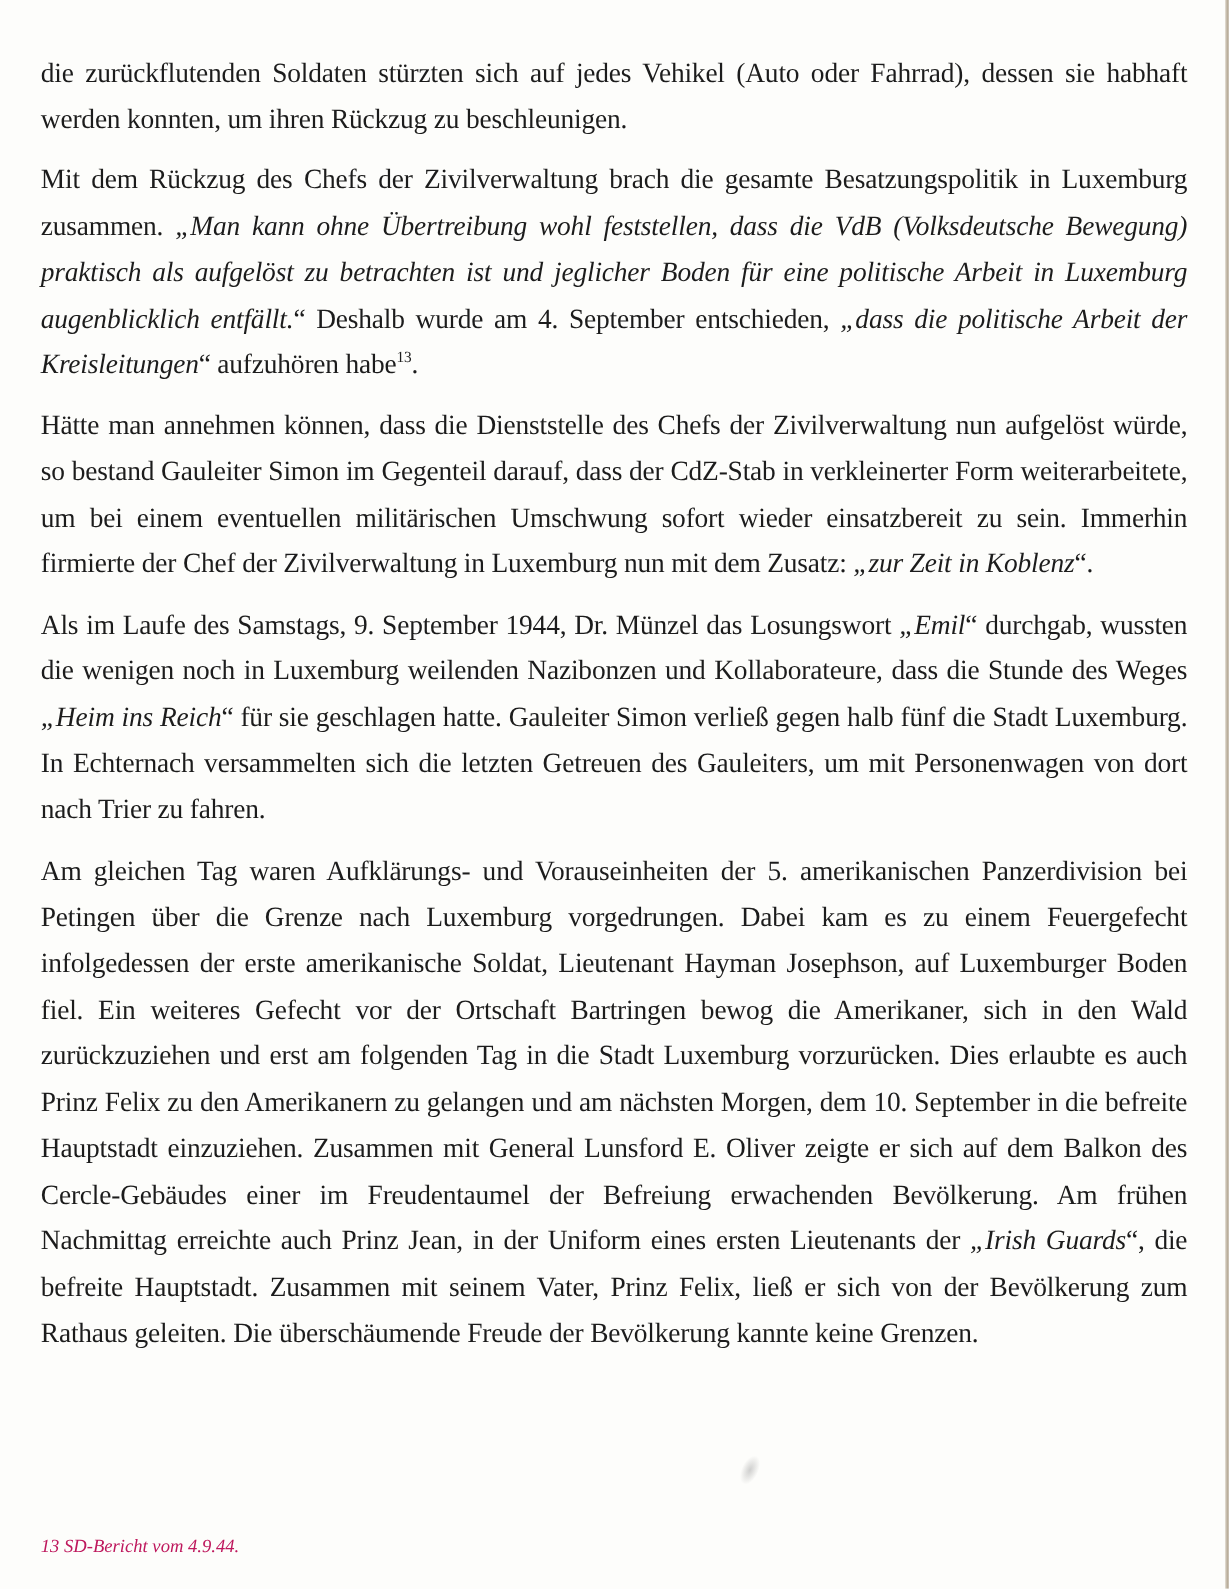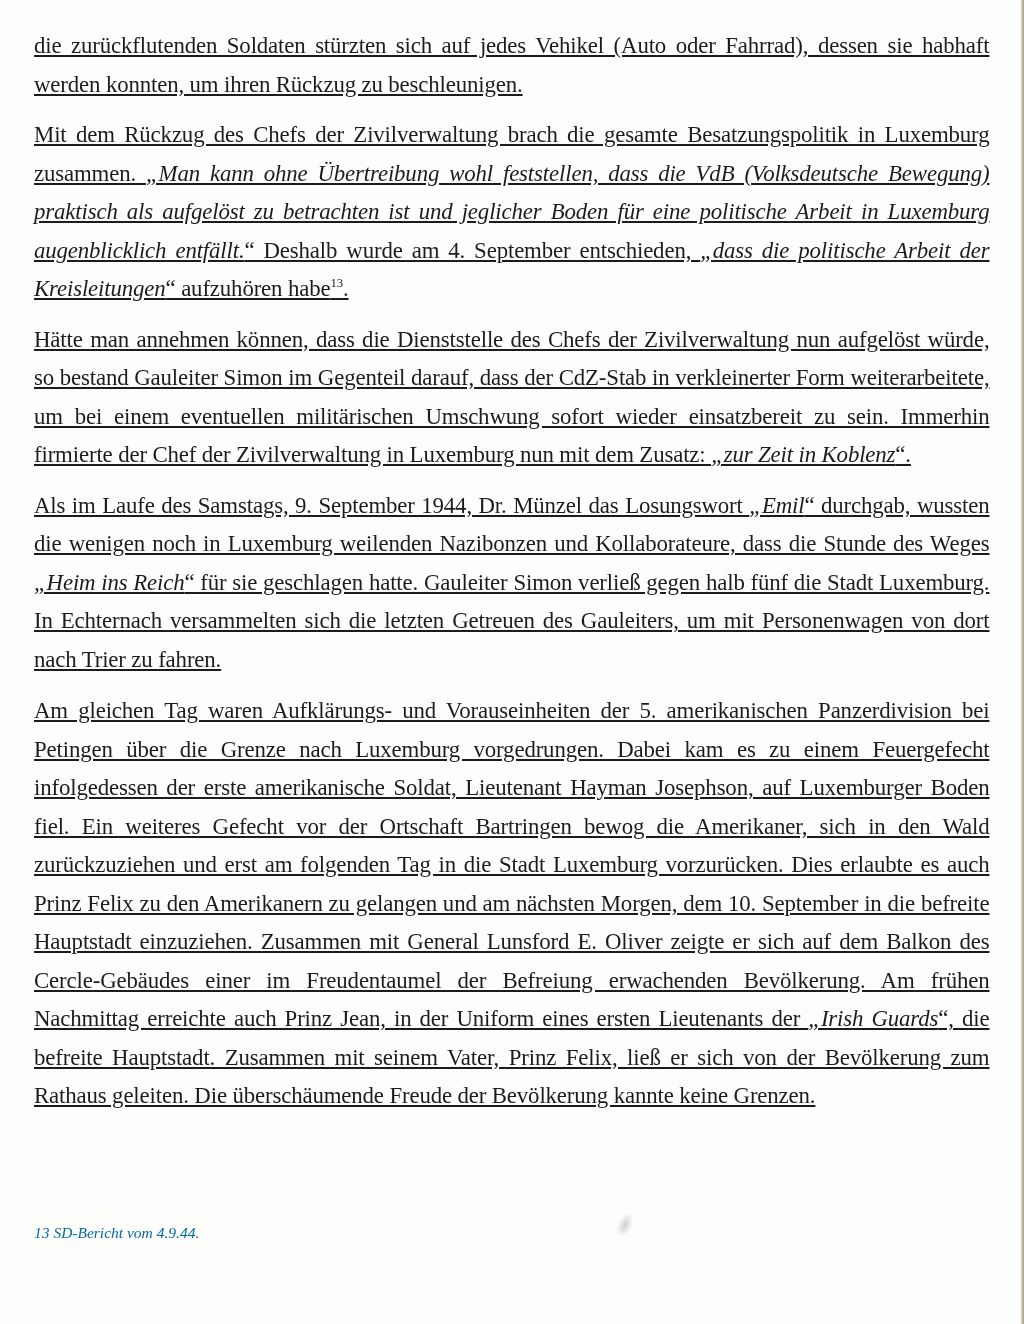--- a/index.html
+++ b/index.html
@@ -8,40 +8,40 @@
     background: #fdfdfb;
     position: relative;
     font-family: "Liberation Serif", "DejaVu Serif", serif;
     color: #1c1c1c;
   }
   .page-edge {
     position: absolute; top: 0; right: 0; width: 3px; height: 1324px;
     background: linear-gradient(to right, #d9d2c6, #a89a84);
   }
   .content {
-    position: absolute; left: 34px; top: 26px; width: 970px; text-decoration: underline;
+    position: absolute; left: 34px; top: 42px; width: 970px;
   }
   .para {
     margin: 0 0 10px 0;
     font-size: 23.2px;
     line-height: 38.5px;
     text-align: justify;
     letter-spacing: -0.15px;
     transform: scaleX(0.985);
     transform-origin: left top;
   }
   .para em { font-style: italic; }
   .para sup { font-size: 13px; line-height: 0; vertical-align: 9px; }
   .p1 { margin-bottom: 12px; }
   .p2 { margin-bottom: 12px; }
   .p3 { margin-bottom: 12px; }
   .p4 { margin-bottom: 13px; }
   .footnote {
-    position: absolute; left: 34px; top: 1224px;
-    font-size: 15.5px; font-style: italic; color: #0369a1;
+    position: absolute; left: 34px; top: 1280px;
+    font-size: 15.5px; font-style: italic; color: #be185d;
   }
   .smudge {
     position: absolute; left: 618px; top: 1212px; width: 14px; height: 26px;
     background: radial-gradient(ellipse at center, rgba(150,150,150,0.45), rgba(150,150,150,0) 70%);
     transform: rotate(25deg);
   }
 </style>
 </head>
 <body>
 

